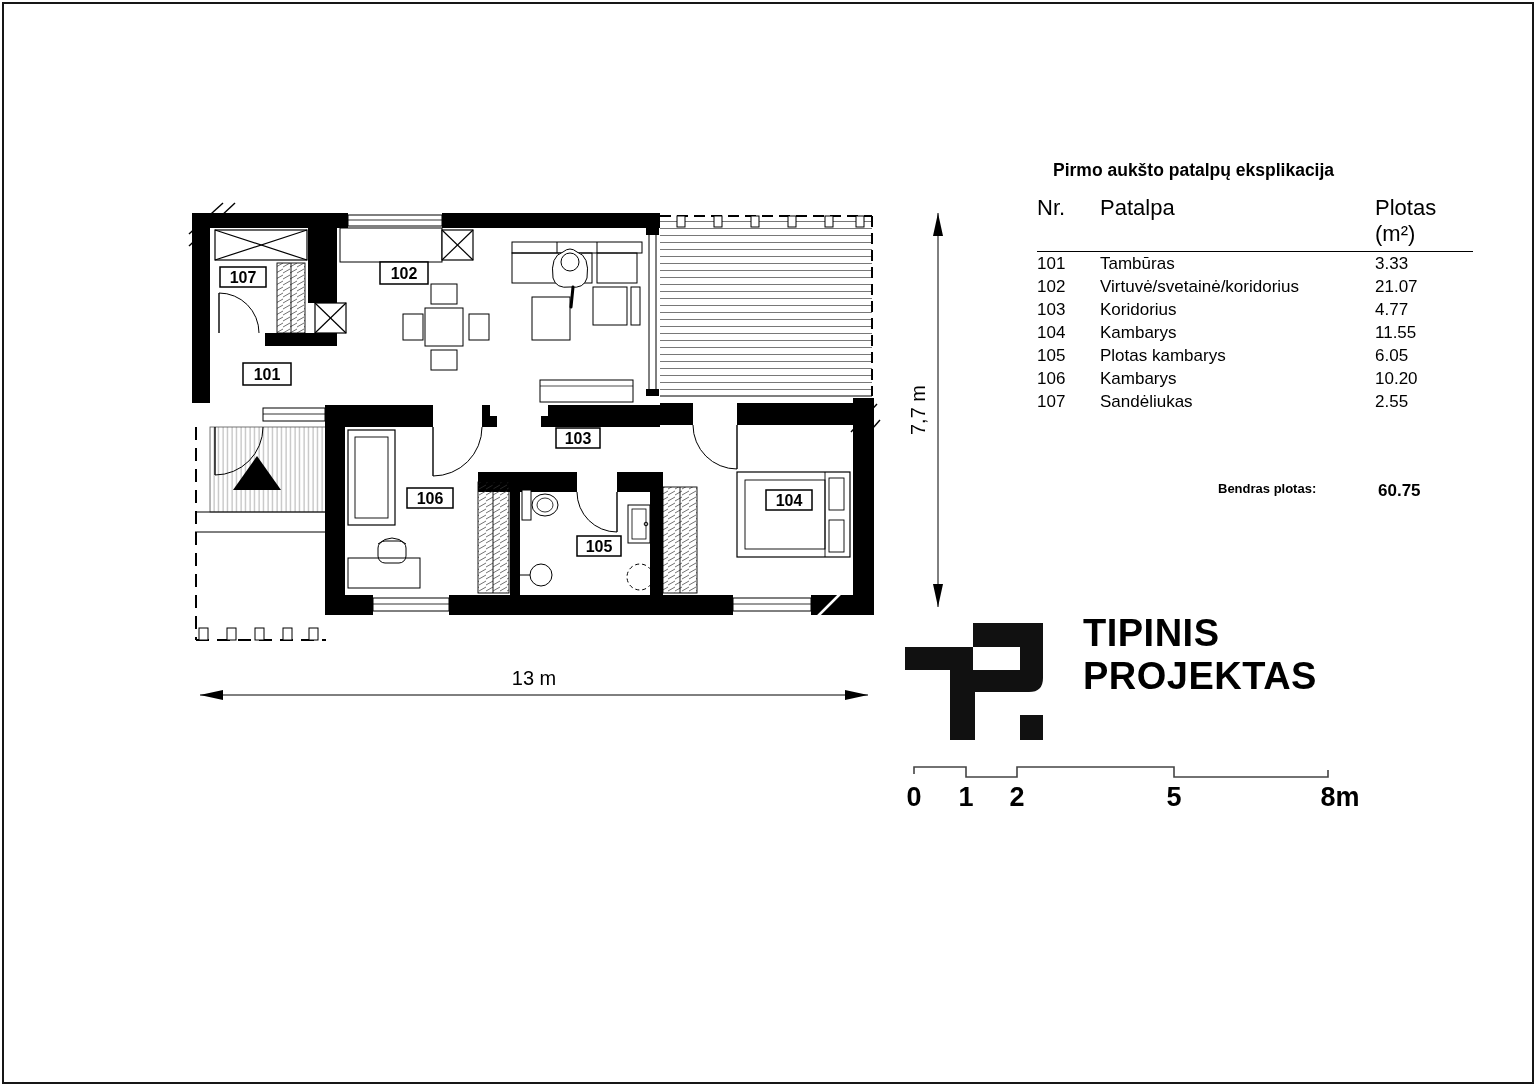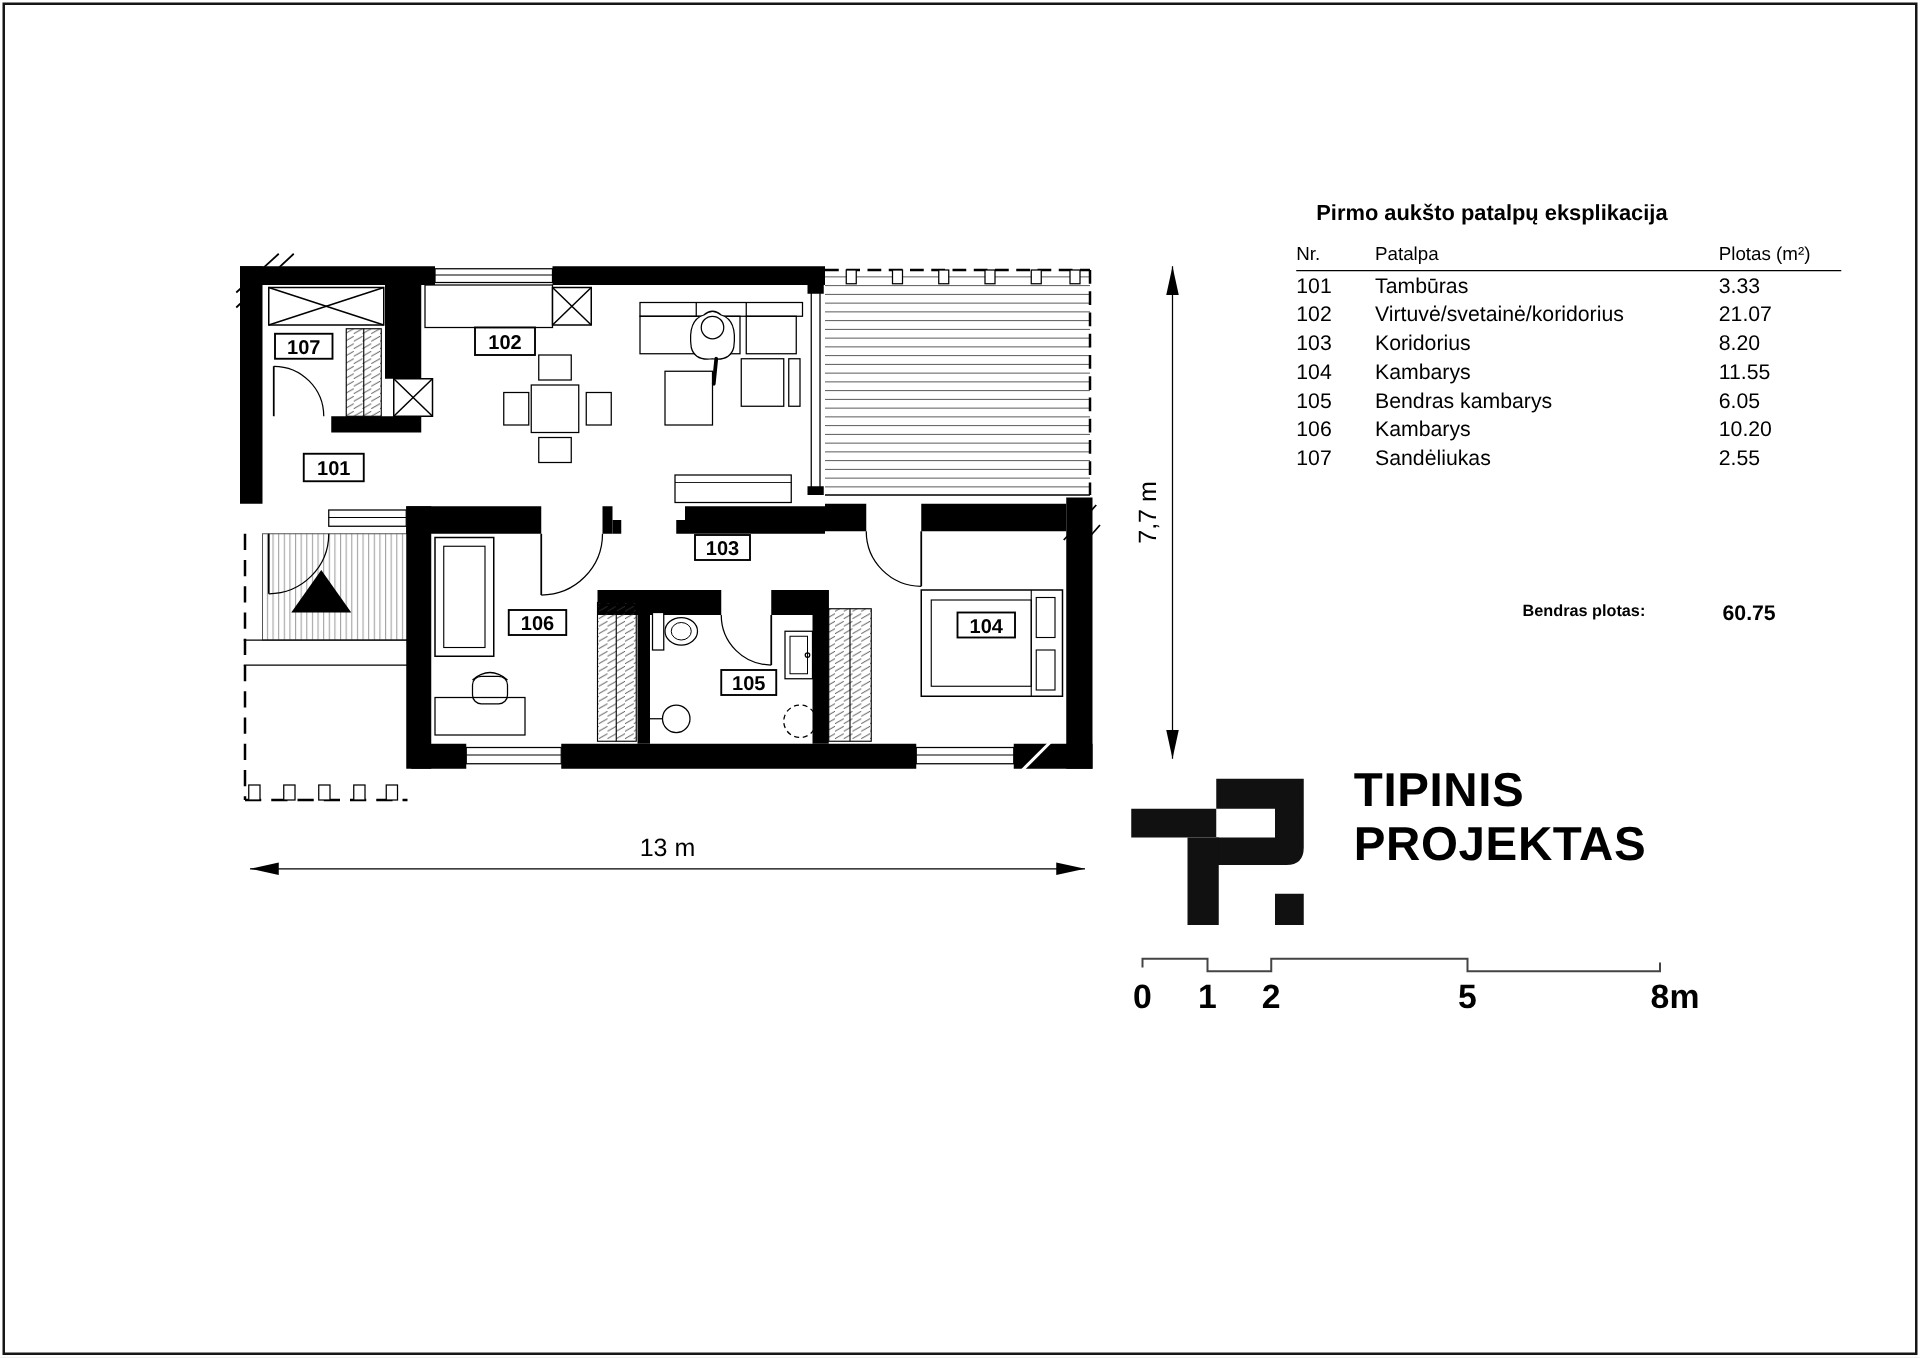--- a/index.html
+++ b/index.html
@@ -3,21 +3,21 @@
 <meta charset="utf-8">
 <style>
   html,body{margin:0;padding:0;background:#e8e8e8;}
   .sheet{position:relative;width:1536px;height:1086px;background:#ffffff;overflow:hidden;
          font-family:"Liberation Sans", sans-serif;color:#000;}
   .frame{position:absolute;inset:2px;border:2px solid #161616;pointer-events:none;}
   .abs{position:absolute;}
   
   .exp-table{position:absolute;left:1037px;top:160px;width:436px;}
   .exp-title{font-size:17.5px;font-weight:bold;margin:0 0 14px 16px;}
-  .exp-head{display:grid;grid-template-columns:63px 275px 98px;font-size:15px;
+  .exp-head{display:grid;grid-template-columns:63px 275px 98px;font-size:22px;
             padding-bottom:4px;border-bottom:1.7px solid #000;}
   .exp-row{display:grid;grid-template-columns:63px 275px 98px;font-size:17px;height:23px;
            align-items:center;}
   .total-label{position:absolute;left:1218px;top:481px;font-size:13px;font-weight:bold;}
   .total-value{position:absolute;left:1378px;top:481px;font-size:17px;font-weight:bold;}
   
   .logo-text{position:absolute;left:1083px;top:612px;font-size:38px;line-height:43px;
              font-weight:bold;letter-spacing:0.5px;}
   svg text{font-family:"Liberation Sans", sans-serif;}
 </style>
@@ -299,30 +299,30 @@
       <span>3.33</span>
     </div>
     <div class="exp-row">
       <span>102</span>
       <span>Virtuvė/svetainė/koridorius</span>
       <span>21.07</span>
     </div>
     <div class="exp-row">
       <span>103</span>
       <span>Koridorius</span>
-      <span>8.20</span>
+      <span>4.77</span>
     </div>
     <div class="exp-row">
       <span>104</span>
       <span>Kambarys</span>
       <span>11.55</span>
     </div>
     <div class="exp-row">
       <span>105</span>
-      <span>Bendras kambarys</span>
+      <span>Plotas kambarys</span>
       <span>6.05</span>
     </div>
     <div class="exp-row">
       <span>106</span>
       <span>Kambarys</span>
       <span>10.20</span>
     </div>
     <div class="exp-row">
       <span>107</span>
       <span>Sandėliukas</span>

